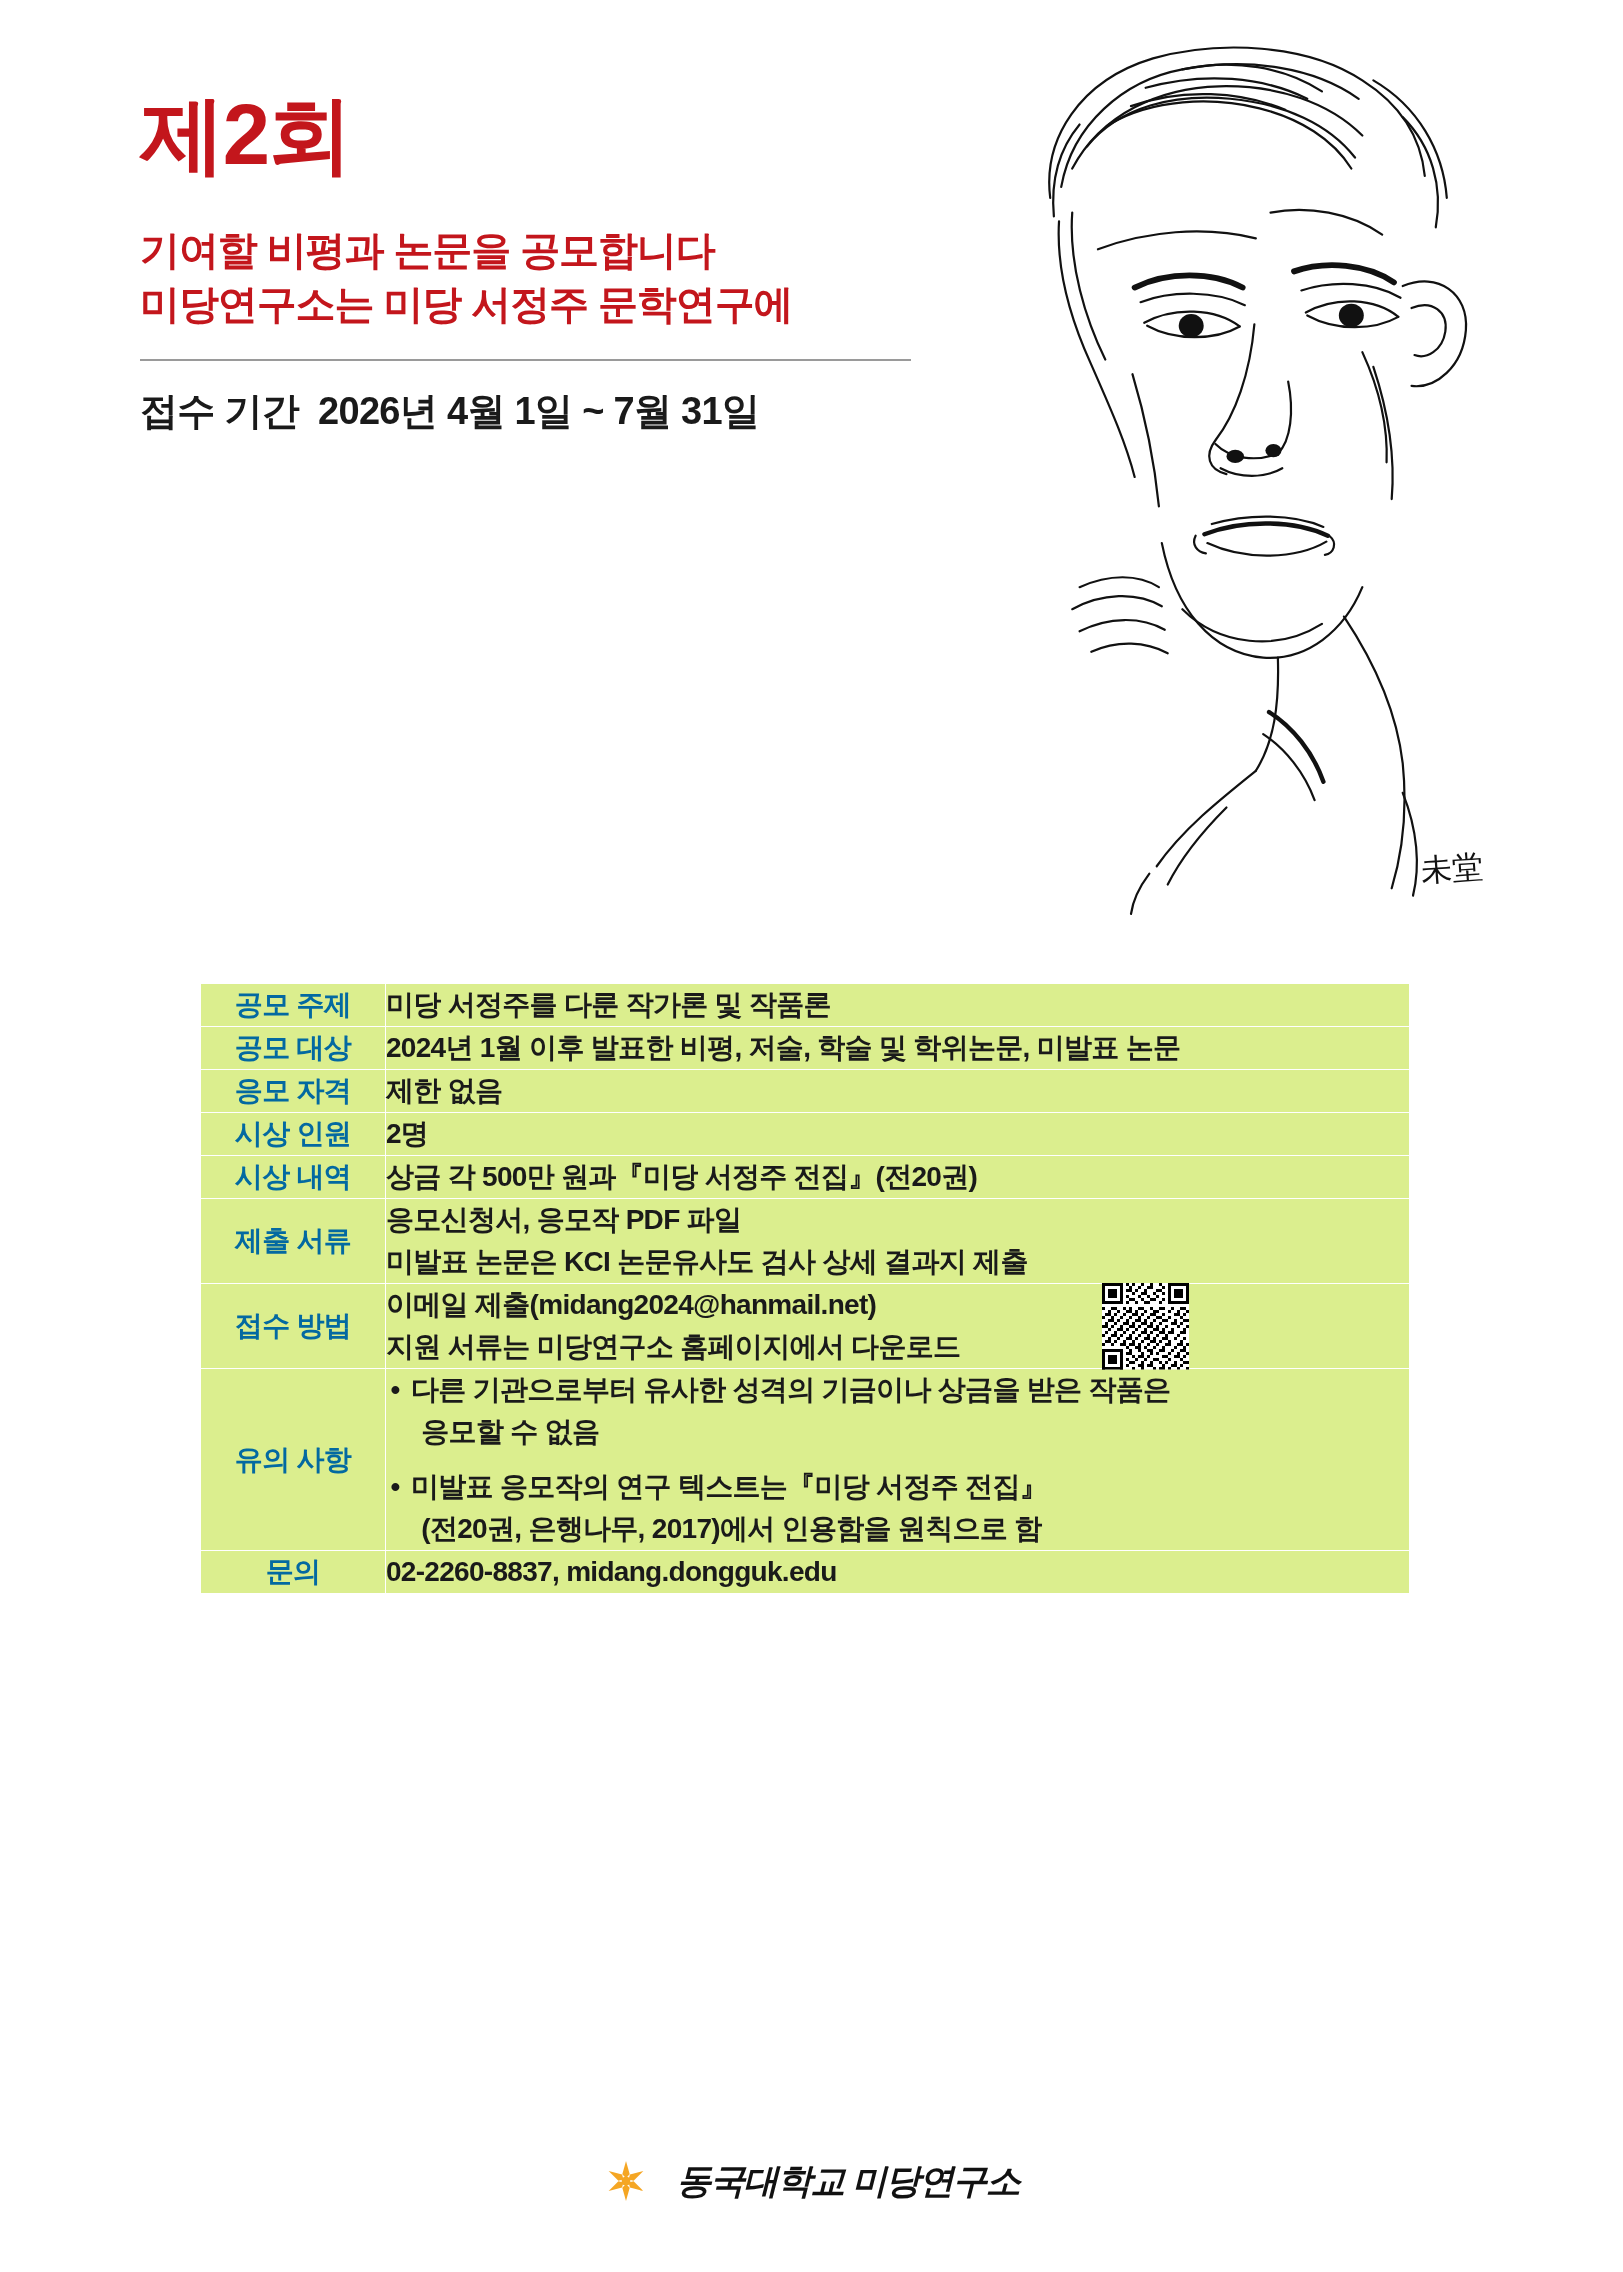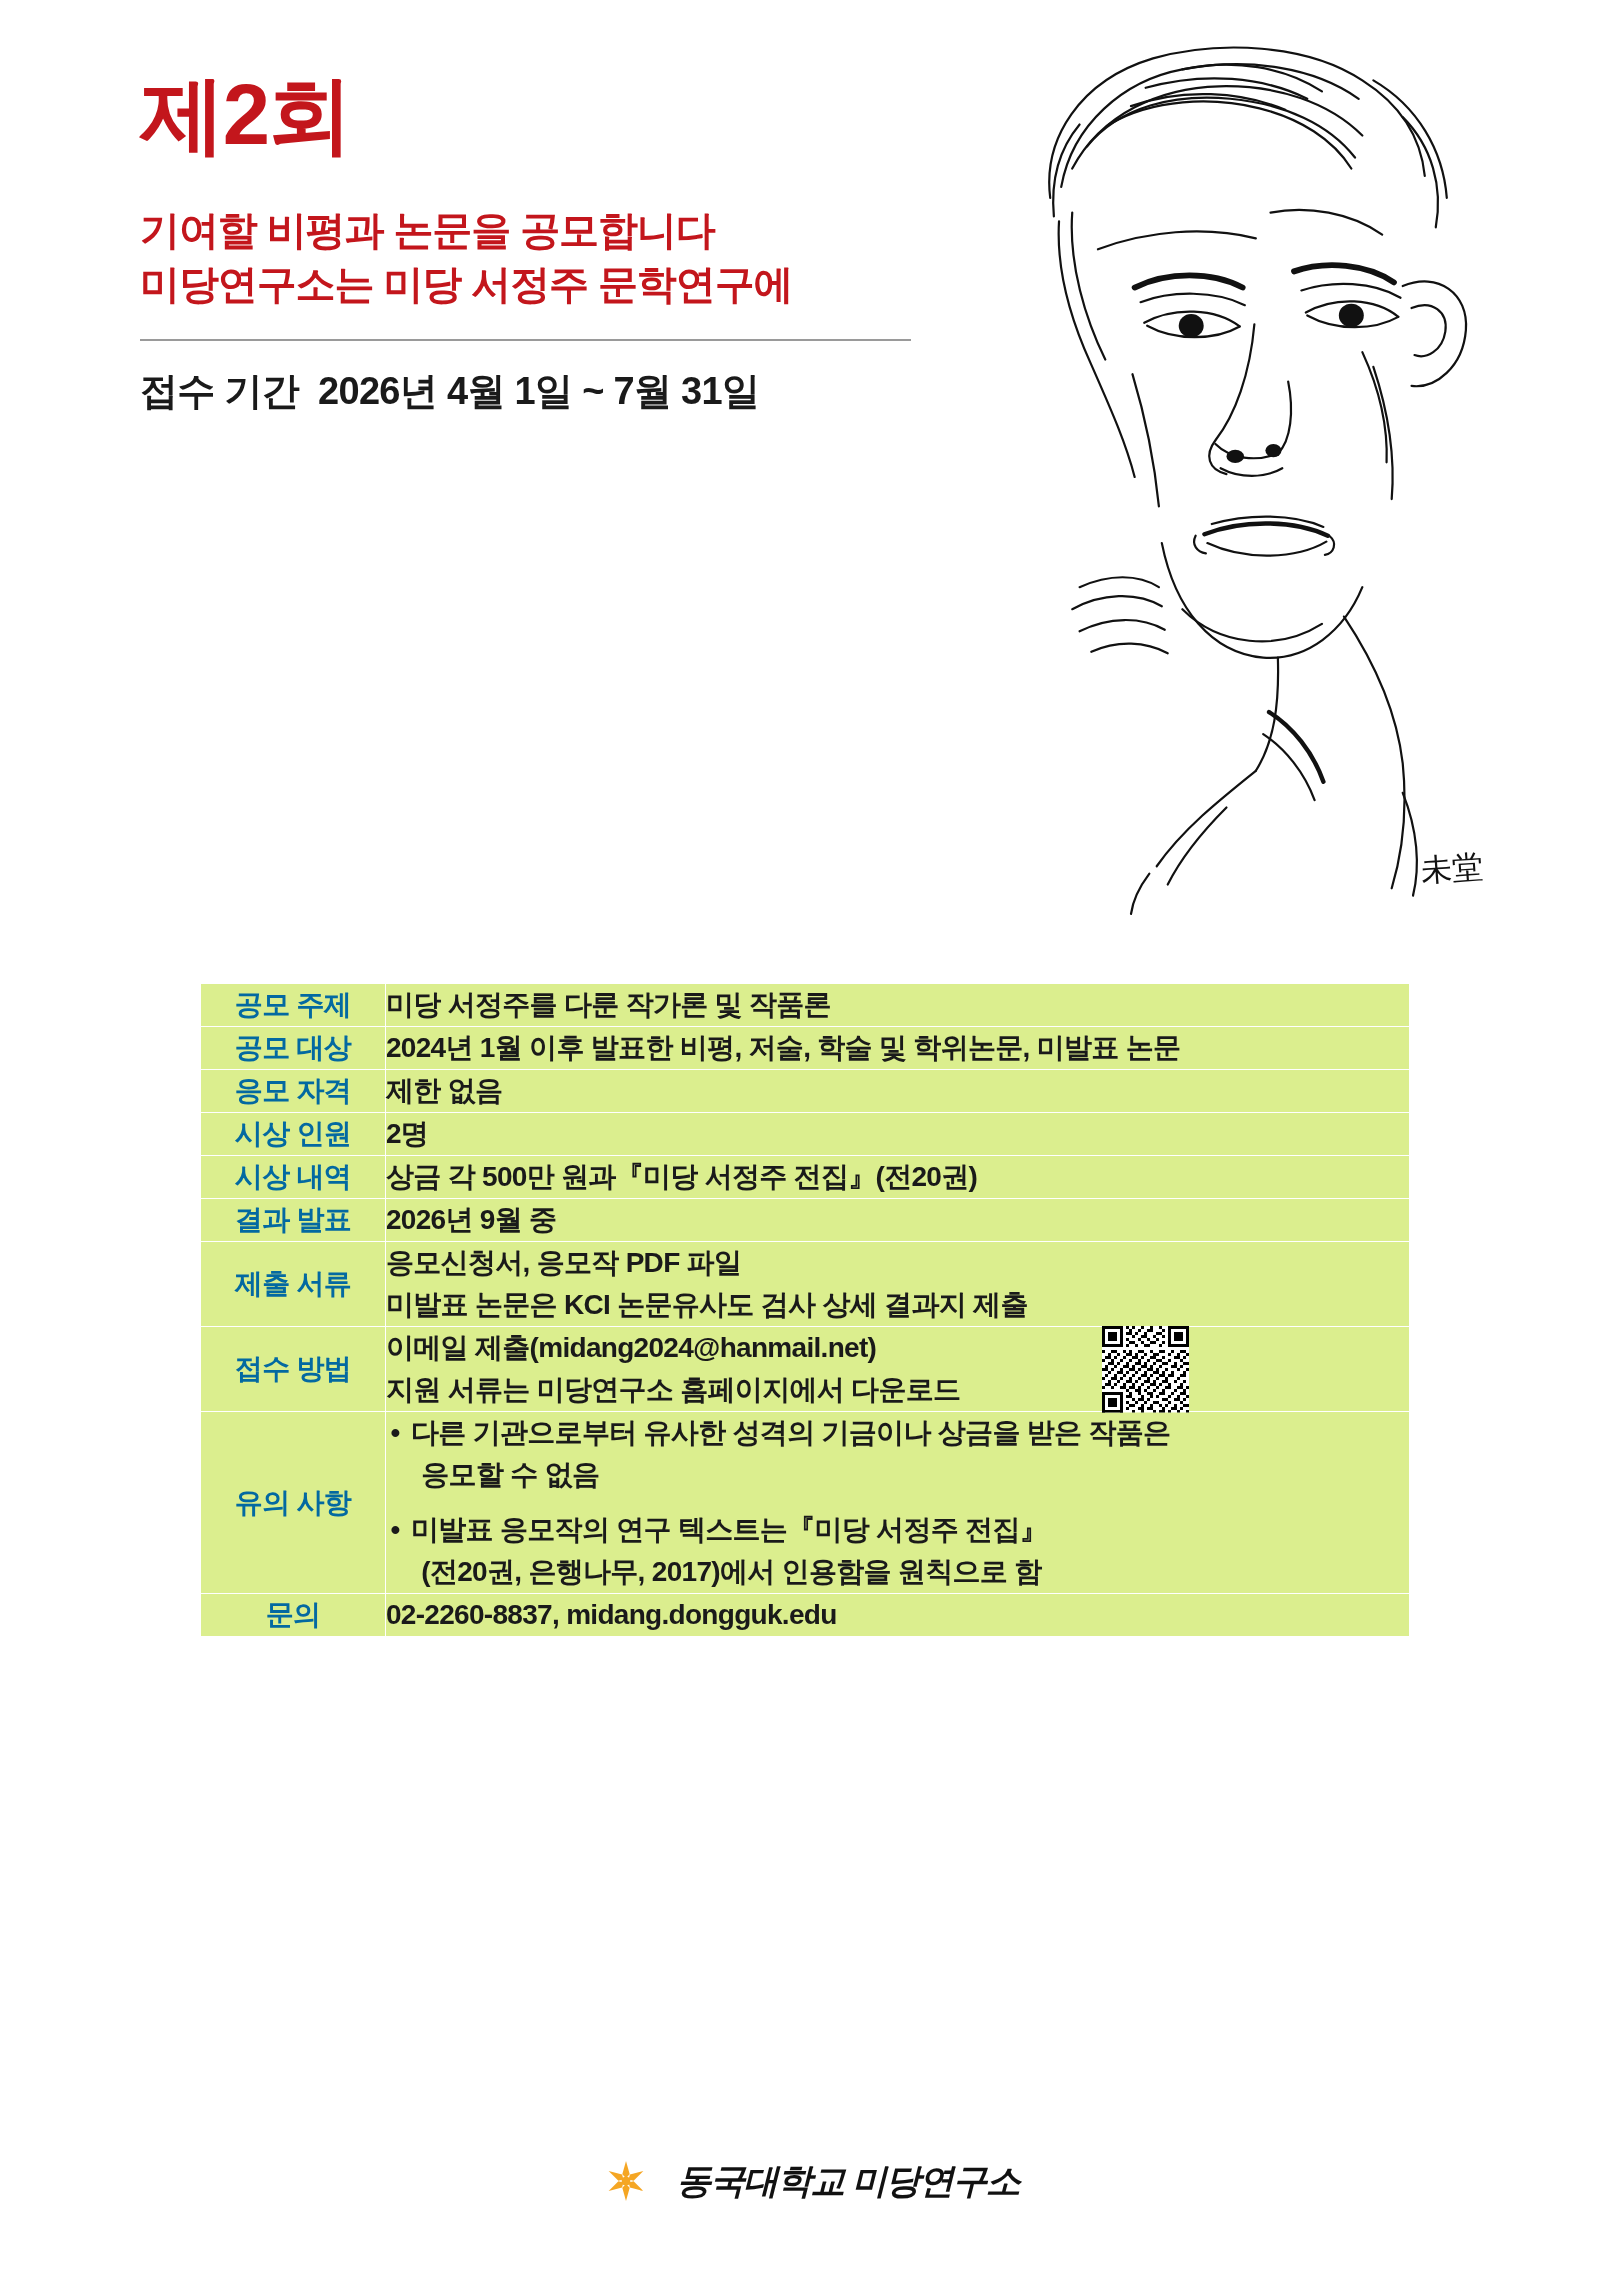--- a/index.html
+++ b/index.html
@@ -20,21 +20,21 @@
     position: relative;
     width: 1623px;
     height: 2273px;
     box-sizing: border-box;
   }
 
   
   .header {
     position: absolute;
     left: 140px;
-    top: 72px;
+    top: 92px;
     width: 918px;
   }
   .edition {
     font-size: 85px;
     font-weight: 800;
     color: #c3161c;
     letter-spacing: -2.2px;
     line-height: 1.0;
     margin: 0 0 4.4px 0;
   }
@@ -306,26 +306,20 @@
         <tr>
           <td class="key">시상 인원</td>
           <td class="val">
             <span class="line">2명</span>
           </td>
         </tr>
         <tr>
           <td class="key">시상 내역</td>
           <td class="val">
             <span class="line">상금 각 500만 원과『미당 서정주 전집』(전20권)</span>
-          </td>
-        </tr>
-        <tr>
-          <td class="key">결과 발표</td>
-          <td class="val">
-            <span class="line">2026년 9월 중</span>
           </td>
         </tr>
         <tr>
           <td class="key">제출 서류</td>
           <td class="val">
             <span class="line">응모신청서, 응모작 PDF 파일</span>
             <span class="line">미발표 논문은 KCI 논문유사도 검사 상세 결과지 제출</span>
           </td>
         </tr>
         <tr>

